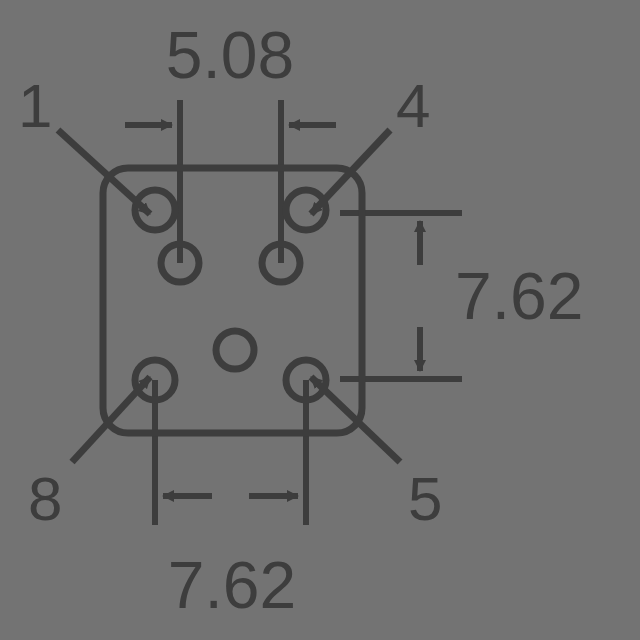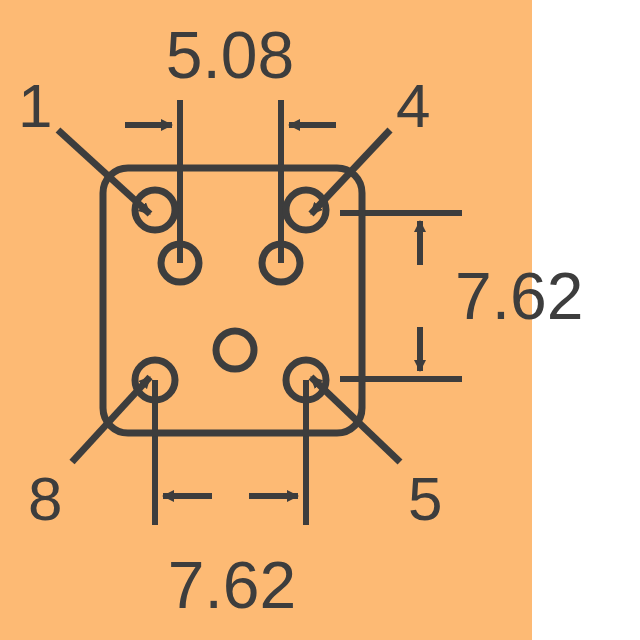--- a/index.html
+++ b/index.html
@@ -9,23 +9,23 @@
     background: #ffffff;
   }
   body {
     width: 640px;
     height: 640px;
     overflow: hidden;
     font-family: "Liberation Sans", sans-serif;
   }
   #drawing-root {
     position: relative;
-    width: 532px;
+    width: 640px;
     height: 640px;
-    background: #fdba74;
+    background: #737373;
   }
   svg#technical-drawing {
     display: block;
     width: 640px;
     height: 640px;
   }
   .dim-text {
     font-family: "Liberation Sans", sans-serif;
     font-size: 66px;
     fill: #3d3d3d;

